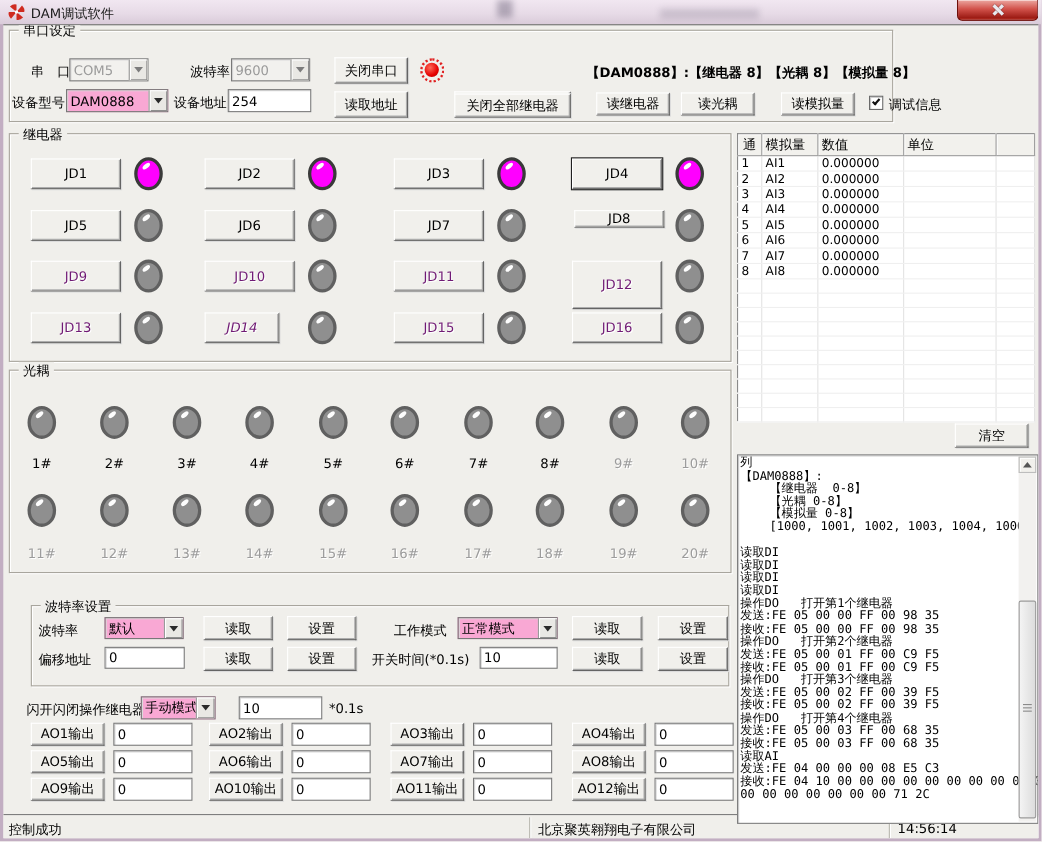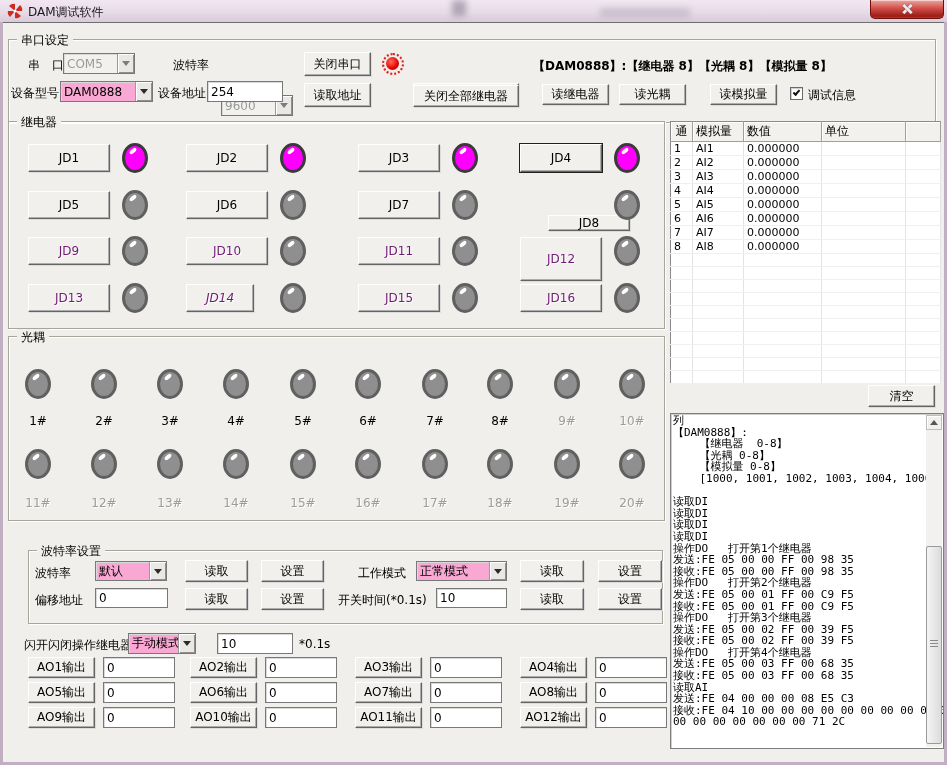--- a/index.html
+++ b/index.html
@@ -113,32 +113,32 @@
       <circle cx="8" cy="8" r="1.6" fill="#fff"></circle>
     </svg>
     <span class="title-text">DAM调试软件</span>
     <div class="close-btn">
       <span class="close-x"></span>
     </div>
   </div>
 
   <div class="client">
 
-    <div class="group" style="left:5px;top:16px;width:928px;height:84px;">
+    <div class="group" style="left:5px;top:4px;width:804px;height:84px;">
       <span class="legend">串口设定</span>
     </div>
     <span class="lbl" style="left:25px;top:34px;">串　口</span>
     <div class="combo off" style="left:60px;top:30px;width:72px;height:21px;">
       <span class="val">COM5</span>
       <span class="dd">
           <span class="tri-down"></span>
         </span>
     </div>
     <span class="lbl" style="left:170px;top:34px;">波特率</span>
-    <div class="combo off" style="left:218px;top:30px;width:72px;height:21px;margin-top:42px;">
+    <div class="combo off" style="left:207px;top:30px;width:72px;height:21px;">
       <span class="val">9600</span>
       <span class="dd">
           <span class="tri-down"></span>
         </span>
     </div>
     <div class="btn" style="left:301px;top:29px;width:67px;height:24px;">关闭串口</div>
     <div class="ray-led" style="left:379px;top:30px;">
       <span class="rays"></span>
         <span class="core"></span>
     </div>
@@ -175,21 +175,21 @@
         <div class="btn" style="left: 355px; top: 121px; width: 82px; height: 28px;">JD3</div>
         <div class="led on" style="left: 449px; top: 120px;"></div>
         <div class="btn default" style="left: 517px; top: 121px; width: 82px; height: 28px;">JD4</div>
         <div class="led on" style="left: 611px; top: 120px;"></div>
         <div class="btn" style="left: 25px; top: 168px; width: 82px; height: 28px;">JD5</div>
         <div class="led" style="left: 119px; top: 167px;"></div>
         <div class="btn" style="left: 183px; top: 168px; width: 82px; height: 28px;">JD6</div>
         <div class="led" style="left: 277px; top: 167px;"></div>
         <div class="btn" style="left: 355px; top: 168px; width: 82px; height: 28px;">JD7</div>
         <div class="led" style="left: 449px; top: 167px;"></div>
-        <div class="btn" style="left: 545px; top: 168px; width: 82px; height: 16px; margin-top: 24px;">JD8</div>
+        <div class="btn" style="left: 519px; top: 168px; width: 82px; height: 16px;">JD8</div>
         <div class="led" style="left: 611px; top: 167px;"></div>
         <div class="btn disabled" style="left: 25px; top: 214px; width: 82px; height: 28px;">JD9</div>
         <div class="led" style="left: 119px; top: 213px;"></div>
         <div class="btn disabled" style="left: 183px; top: 214px; width: 82px; height: 28px;">JD10</div>
         <div class="led" style="left: 277px; top: 213px;"></div>
         <div class="btn disabled" style="left: 355px; top: 214px; width: 82px; height: 28px;">JD11</div>
         <div class="led" style="left: 449px; top: 213px;"></div>
         <div class="btn disabled" style="left: 517px; top: 214px; width: 82px; height: 44px;">JD12</div>
         <div class="led" style="left: 611px; top: 213px;"></div>
         <div class="btn disabled" style="left: 25px; top: 261px; width: 82px; height: 28px;">JD13</div>
@@ -471,15 +471,20 @@
             <span class="tri-up"></span>
           </div>
         <div class="thumb" style="top:131px;height:198px;">
           <span class="grip" style="top:93px;"></span>
             <span class="grip" style="top:96px;"></span>
             <span class="grip" style="top:99px;"></span>
         </div>
       </div>
     </div>
 
+    <div class="statusbar">
+      <div class="panel" style="left:0;width:479px;">控制成功</div>
+      <div class="panel" style="left:481px;width:325px;">北京聚英翱翔电子有限公司</div>
+      <div class="panel" style="left:808px;width:133px;border-right:none;">14:56:14</div>
+    </div>
 
   </div>
 </div>
 
 </body></html>

